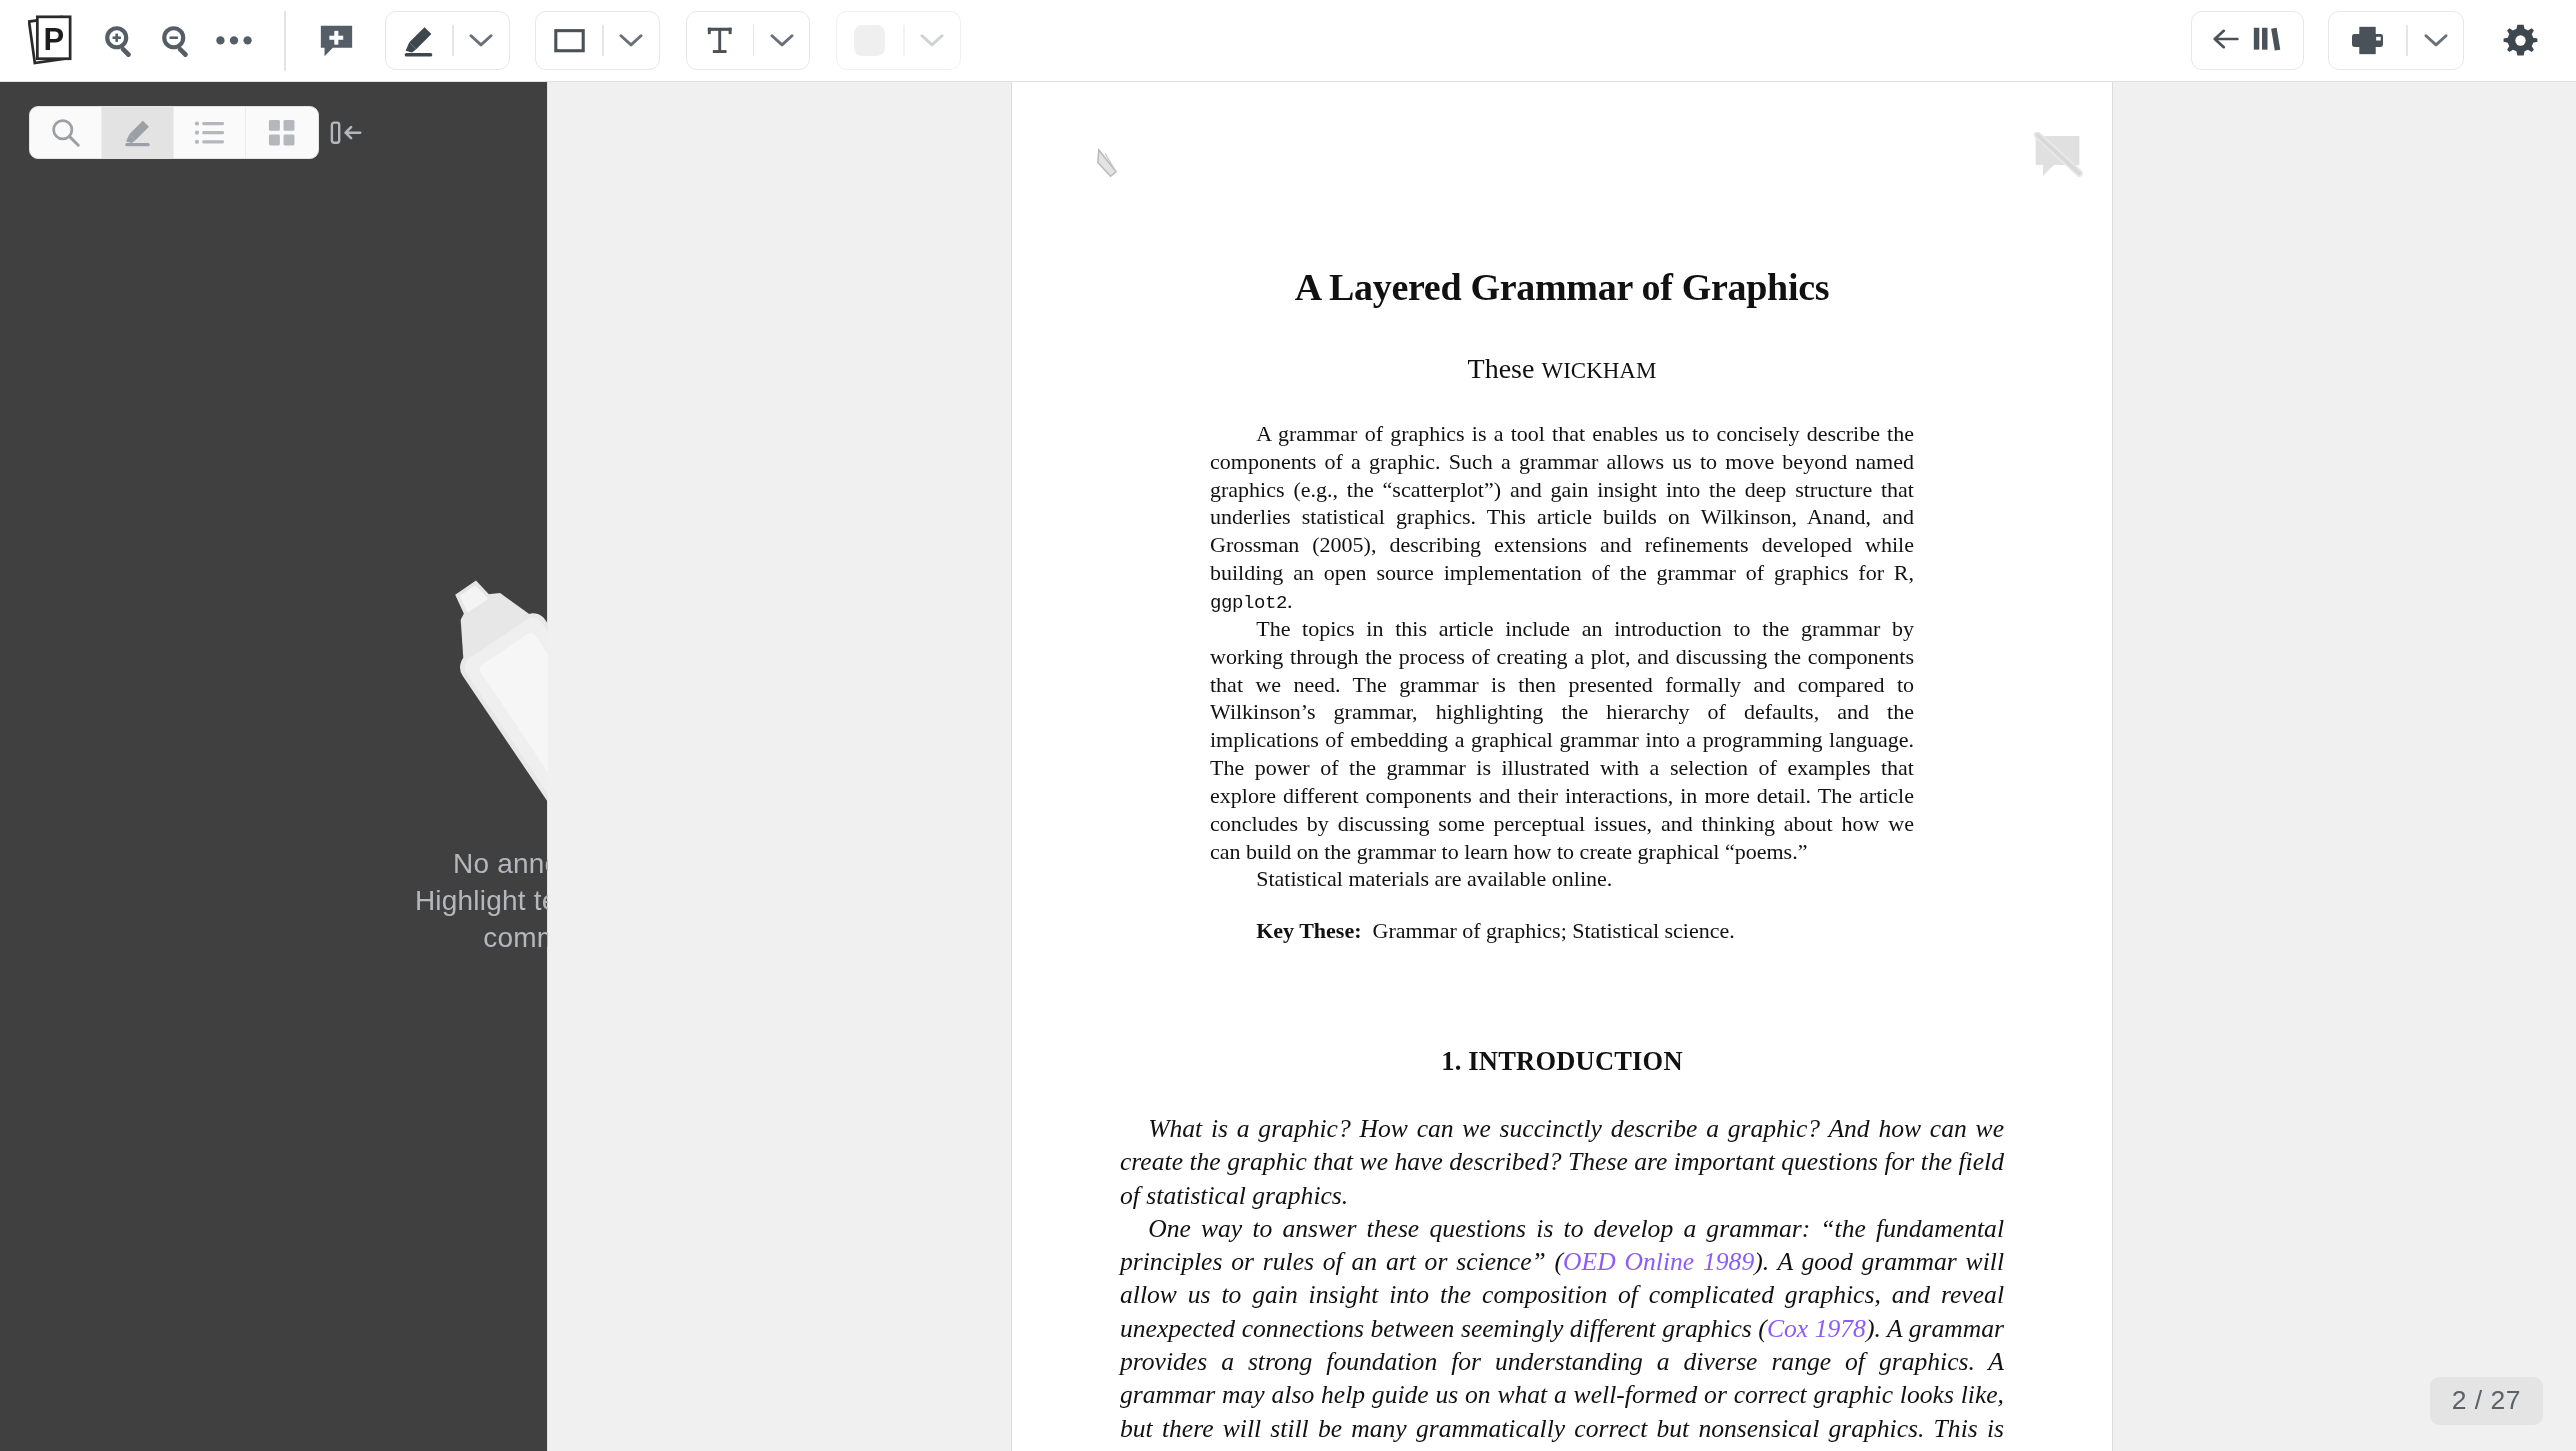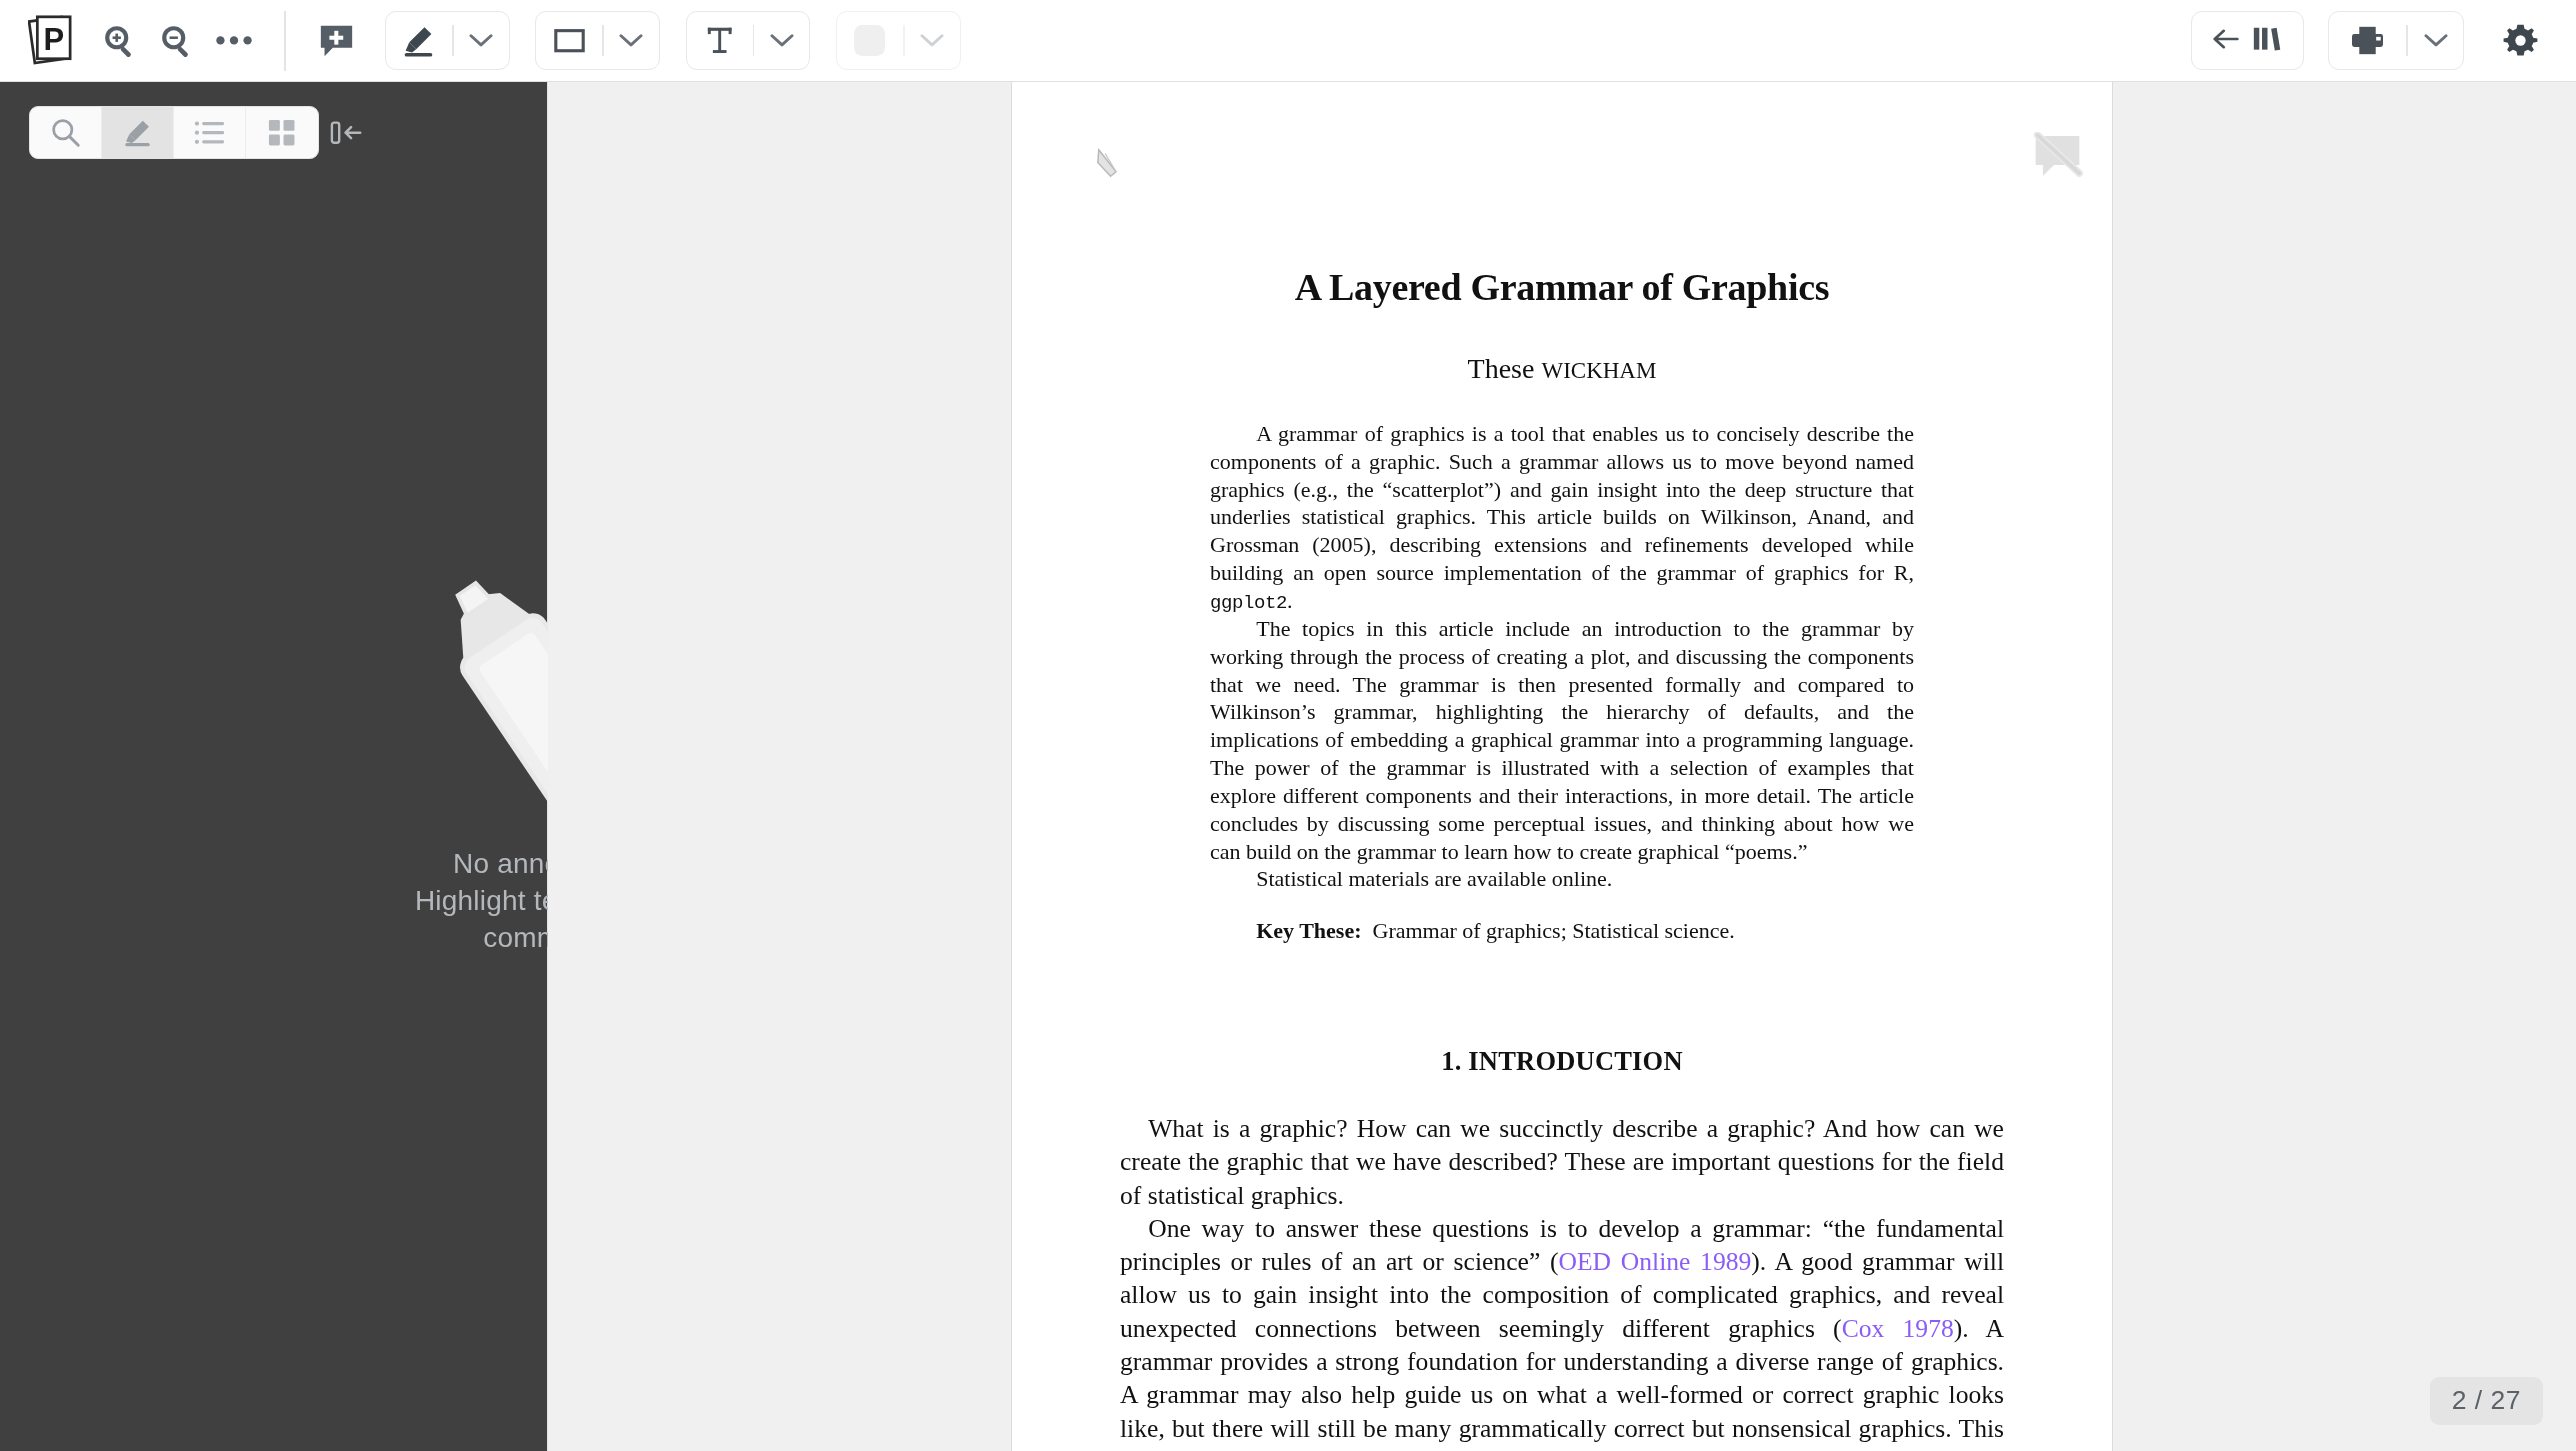--- a/index.html
+++ b/index.html
@@ -146,21 +146,21 @@
   .kw b { font-weight: bold; }
 
   .sec-head {
     text-align: center; font-weight: bold; font-size: 26.5px;
     margin-top: 101px; letter-spacing: 0.2px;
   }
   .intro {
     font-size: 25.6px; line-height: 1.30; text-align: justify;
     margin-top: 35px;
   }
-  .intro p { text-indent: 1.1em; }
+  .intro p { text-indent: 1.1em; font-style: italic; }
   a.ref { color: #8b5cf6; text-decoration: none; }
 
   .page-indicator {
     position: absolute; right: 33px; bottom: 27.4px;
     background: #e4e4e4; color: #5b6166;
     border-radius: 9.1px; padding: 8.2px 22px;
     font-size: 26.5px; letter-spacing: 0.5px;
   }
 </style>
 </head>

